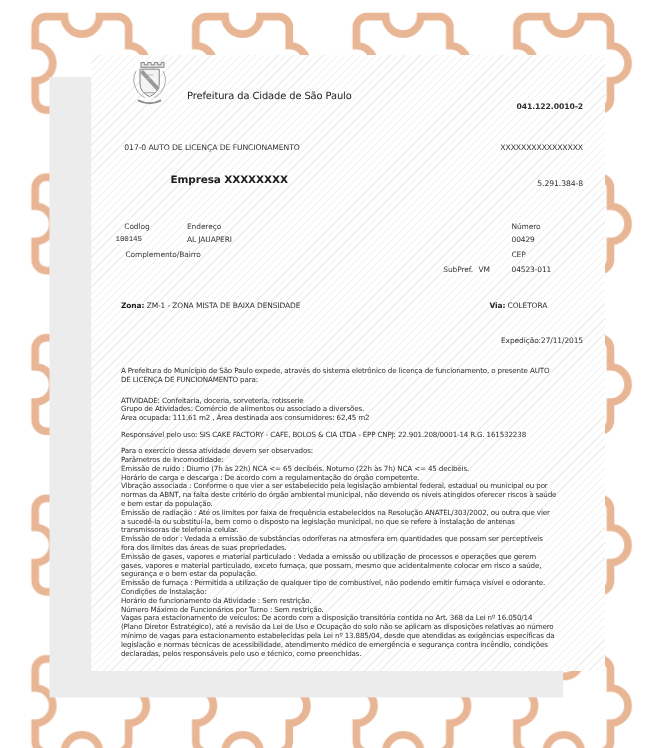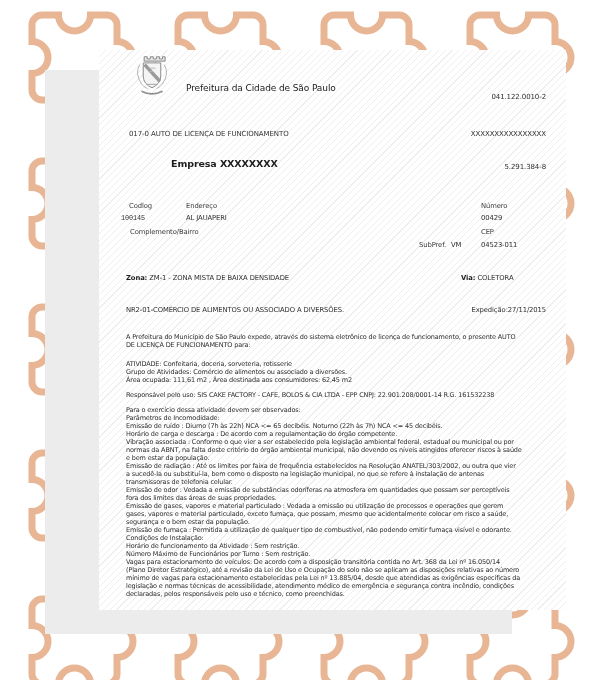--- a/index.html
+++ b/index.html
@@ -3,24 +3,24 @@
 <meta charset="utf-8">
 <style>
   html,body{margin:0;padding:0;background:#fff;}
   body{width:600px;height:680px;font-family:"DejaVu Sans", sans-serif;}
   .stage{position:absolute;left:0;top:0;width:600px;height:680px;overflow:hidden;background:#fff;}
   .bg-svg{position:absolute;left:0;top:0;}
   .sheet-back{position:absolute;left:45px;top:70px;width:467px;height:564px;background:#ececec;}
   .sheet{position:absolute;left:83px;top:50px;width:467px;height:560px;background:
     repeating-linear-gradient(135deg, rgba(90,90,90,0.10) 0px, rgba(90,90,90,0.10) 0.8px,
       rgba(255,255,255,0) 0.8px, rgba(255,255,255,0) 4.8px), #ffffff;
-    overflow:hidden;margin-left:16px;}
+    overflow:hidden;}
   .t{position:absolute;color:#2e2e2e;letter-spacing:-0.1px;white-space:pre;}
   .org{left:87px;top:10px;font-size:9px;line-height:11.5px;color:#222;}
-  .docnum{right:20px;top:43px;font-size:7px;text-align:center;}
+  .docnum{right:20px;top:43px;font-size:7px;text-align:center;font-weight:bold;}
   .formtitle{left:30px;top:80px;font-size:7px;color:#333;}
   .procmask{right:20px;top:80px;font-size:7px;text-align:right;}
   .company{left:30px;top:108px;font-size:9.5px;font-weight:bold;color:#1d1d1d;padding-left:42px;}
   .regnum{right:20px;top:113px;font-size:7px;text-align:right;}
   .lblrow{font-size:6.8px;color:#3a3a3a;}
   .valrow{font-size:6.8px;color:#2e2e2e;}
   .zona-row{left:27px;top:224px;font-size:6.8px;}
   .via-row{left:362px;top:224px;font-size:6.8px;}
   .bold{font-weight:bold;color:#1d1d1d;}
   .nr2{left:27px;top:256px;font-size:6.8px;}
@@ -78,21 +78,20 @@
     <div class="t valrow" style="left:382px;top:164px;">00429</div>
     <div class="t lblrow" style="left:31px;top:178px;">Complemento/Bairro</div>
     <div class="t lblrow" style="left:382px;top:178px;">CEP</div>
     <div class="t lblrow" style="left:320px;top:191px;">SubPref.</div>
     <div class="t valrow" style="left:352px;top:191px;">VM</div>
     <div class="t valrow" style="left:382px;top:191px;">04523-011</div>
 
     <div class="t zona-row"><span class="bold">Zona:</span><span> </span><span>ZM-1 - ZONA MISTA DE BAIXA DENSIDADE</span></div>
     <div class="t via-row"><span class="bold">Via:</span><span> </span><span>COLETORA</span></div>
 
-    <div class="t nr2">NR2-01-COMÉRCIO DE ALIMENTOS OU ASSOCIADO A DIVERSÕES.</div>
     <div class="t exped">Expedição:27/11/2015</div>
 
     <div class="t block" style="left:27px;top:283px;">A Prefeitura do Município de São Paulo expede, através do sistema eletrônico de licença de funcionamento, o presente AUTO
 DE LICENÇA DE FUNCIONAMENTO para:</div>
     <div class="t block" style="left:27px;top:310px;">ATIVIDADE: Confeitaria, doceria, sorveteria, rotisserie
 Grupo de Atividades: Comércio de alimentos ou associado a diversões.
 Área ocupada: 111,61 m2 , Área destinada aos consumidores: 62,45 m2</div>
     <div class="t block" style="left:27px;top:341px;">Responsável pelo uso: SIS CAKE FACTORY - CAFE, BOLOS &amp; CIA LTDA - EPP CNPJ: 22.901.208/0001-14 R.G. 161532238</div>
     <div class="t block" style="left:27px;top:356px;">Para o exercício dessa atividade devem ser observados:
 Parâmetros de Incomodidade:

